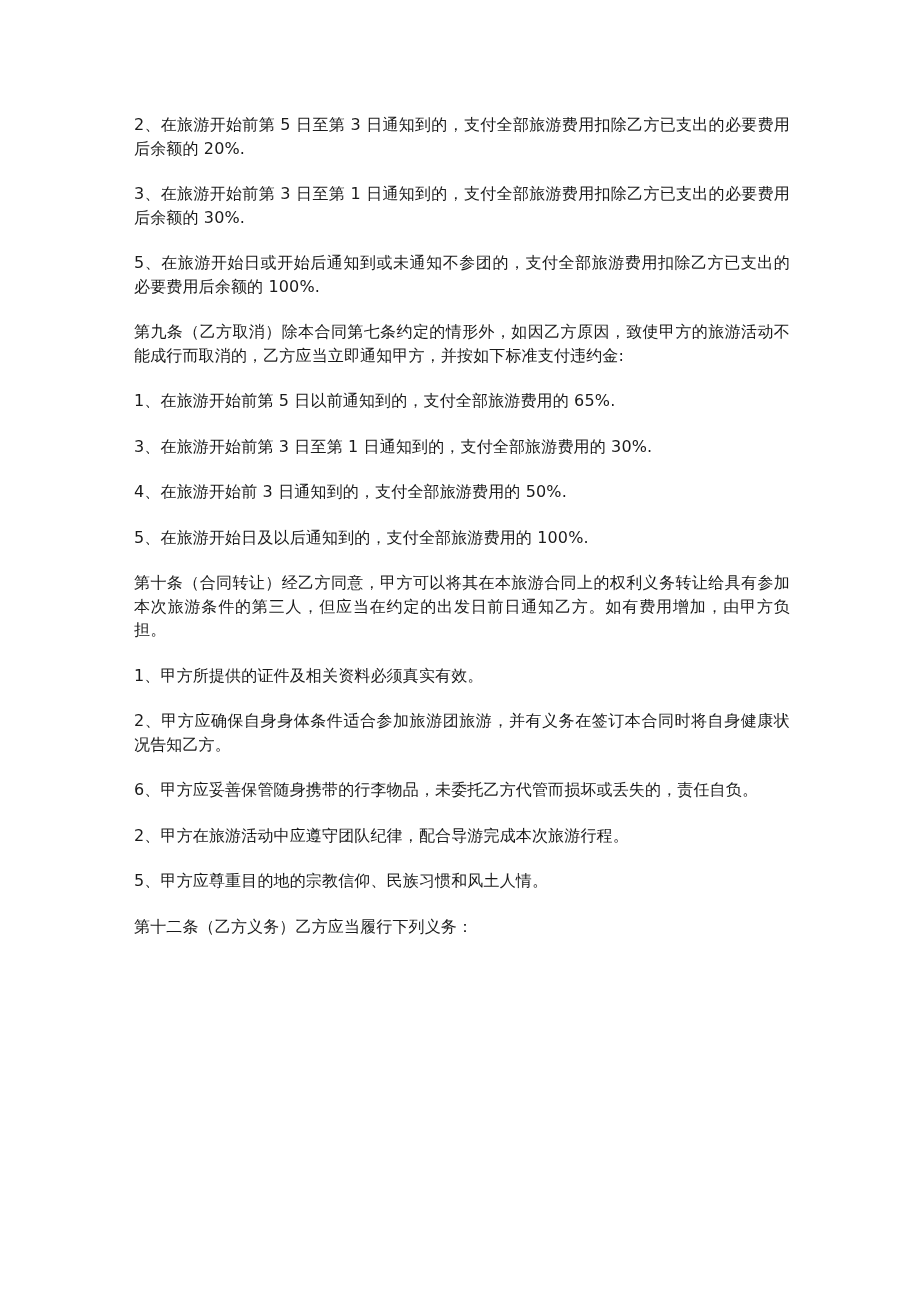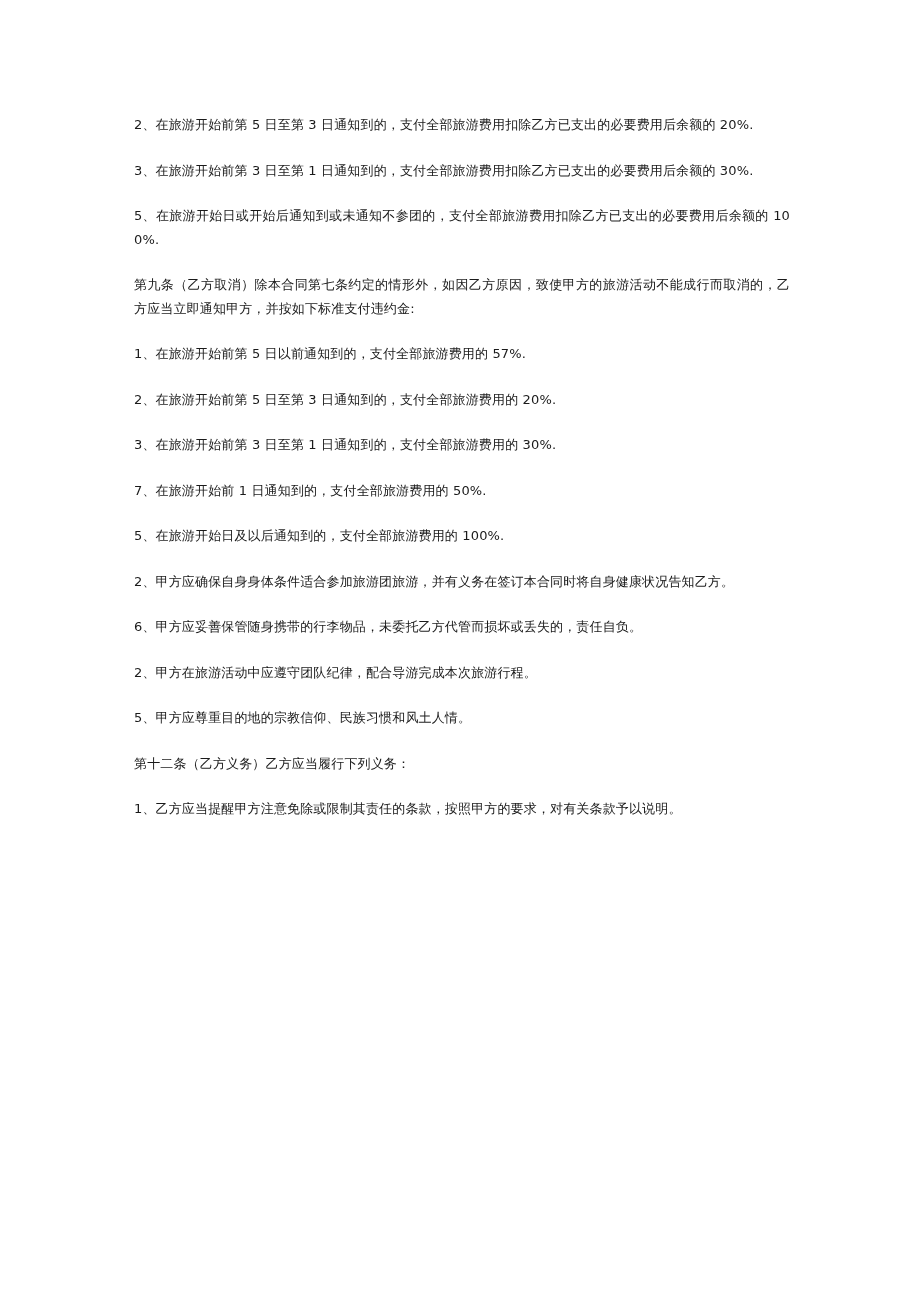--- a/index.html
+++ b/index.html
@@ -16,40 +16,40 @@
       color: #1a1a1a;
     }
     .page {
       position: absolute;
       left: 134px;
       top: 113px;
       width: 656px;
     }
     .para {
       margin: 0 0 22px 0;
-      font-size: 13px;
+      font-size: 16px;
       line-height: 23.5px;
       letter-spacing: 0.15px;
       text-align: justify;
       text-justify: inter-character;
       word-break: break-all;
     }
   </style>
 </head>
 <body>
 
 <div class="page">
   <p class="para">2、在旅游开始前第 5 日至第 3 日通知到的，支付全部旅游费用扣除乙方已支出的必要费用后余额的 20%.</p>
   <p class="para">3、在旅游开始前第 3 日至第 1 日通知到的，支付全部旅游费用扣除乙方已支出的必要费用后余额的 30%.</p>
   <p class="para">5、在旅游开始日或开始后通知到或未通知不参团的，支付全部旅游费用扣除乙方已支出的必要费用后余额的 100%.</p>
   <p class="para">第九条（乙方取消）除本合同第七条约定的情形外，如因乙方原因，致使甲方的旅游活动不能成行而取消的，乙方应当立即通知甲方，并按如下标准支付违约金:</p>
-  <p class="para">1、在旅游开始前第 5 日以前通知到的，支付全部旅游费用的 57%.</p>
-  <p class="para">2、在旅游开始前第 5 日至第 3 日通知到的，支付全部旅游费用的 20%.</p>
+  <p class="para">1、在旅游开始前第 5 日以前通知到的，支付全部旅游费用的 65%.</p>
   <p class="para">3、在旅游开始前第 3 日至第 1 日通知到的，支付全部旅游费用的 30%.</p>
-  <p class="para">7、在旅游开始前 1 日通知到的，支付全部旅游费用的 50%.</p>
+  <p class="para">4、在旅游开始前 3 日通知到的，支付全部旅游费用的 50%.</p>
   <p class="para">5、在旅游开始日及以后通知到的，支付全部旅游费用的 100%.</p>
+  <p class="para">第十条（合同转让）经乙方同意，甲方可以将其在本旅游合同上的权利义务转让给具有参加本次旅游条件的第三人，但应当在约定的出发日前日通知乙方。如有费用增加，由甲方负担。</p>
+  <p class="para">1、甲方所提供的证件及相关资料必须真实有效。</p>
   <p class="para">2、甲方应确保自身身体条件适合参加旅游团旅游，并有义务在签订本合同时将自身健康状况告知乙方。</p>
   <p class="para">6、甲方应妥善保管随身携带的行李物品，未委托乙方代管而损坏或丢失的，责任自负。</p>
   <p class="para">2、甲方在旅游活动中应遵守团队纪律，配合导游完成本次旅游行程。</p>
   <p class="para">5、甲方应尊重目的地的宗教信仰、民族习惯和风土人情。</p>
   <p class="para">第十二条（乙方义务）乙方应当履行下列义务：</p>
-  <p class="para">1、乙方应当提醒甲方注意免除或限制其责任的条款，按照甲方的要求，对有关条款予以说明。</p>
 </div>
 
 </body></html>

